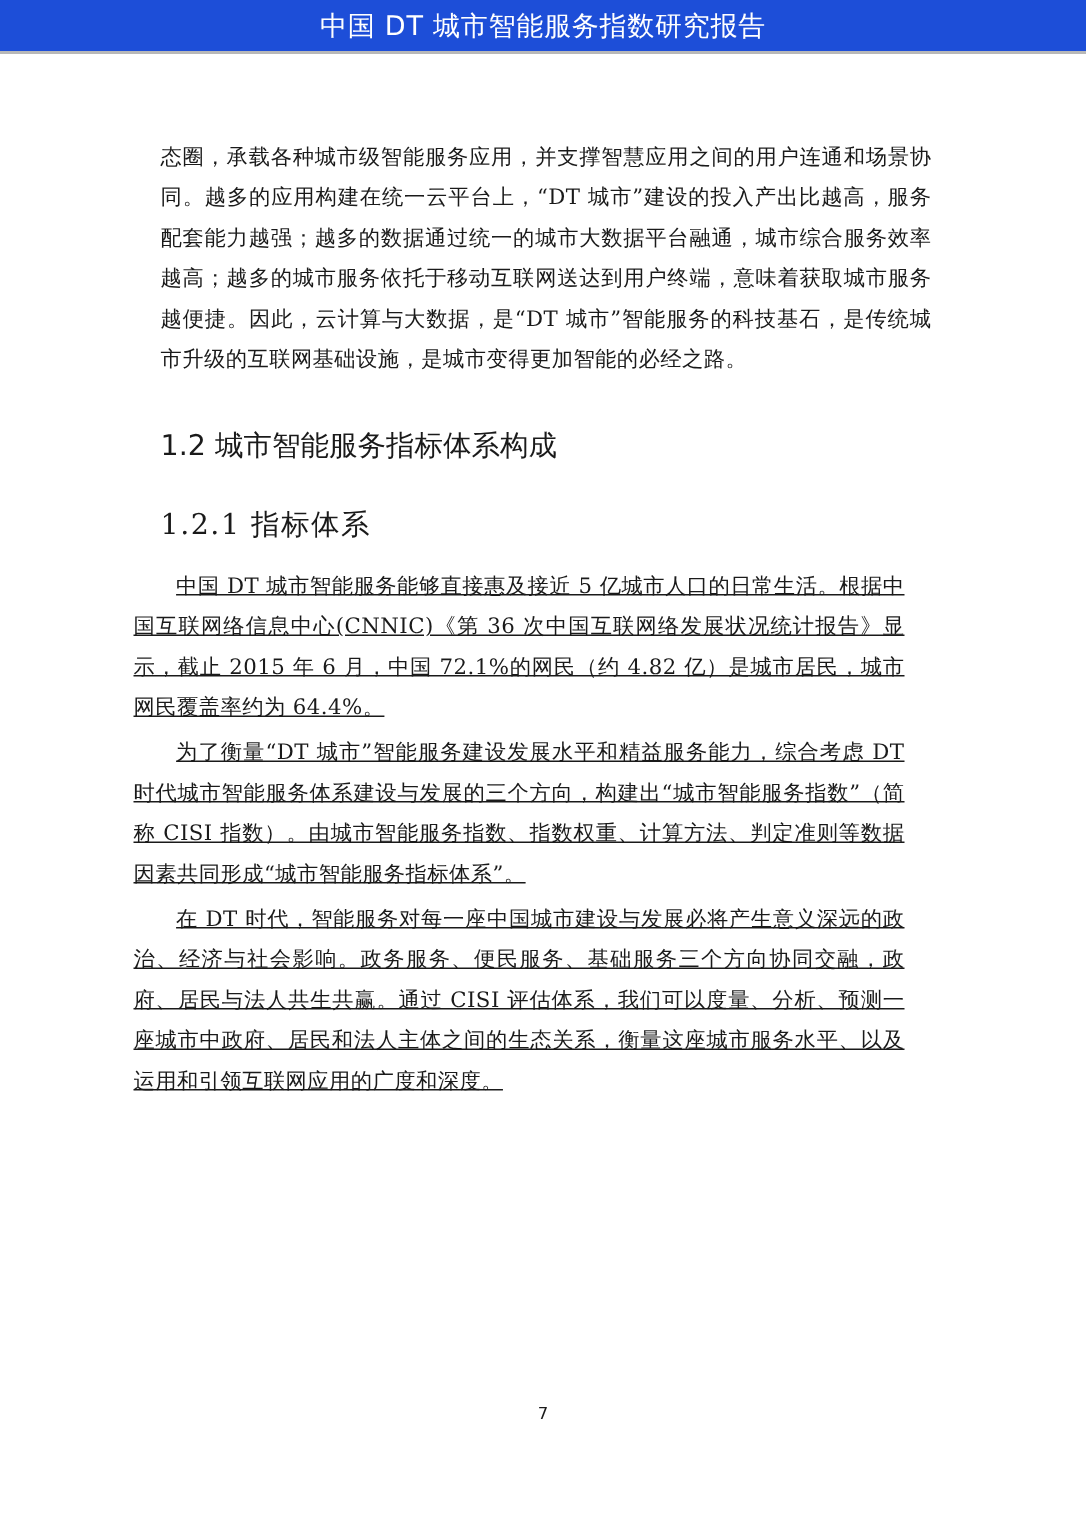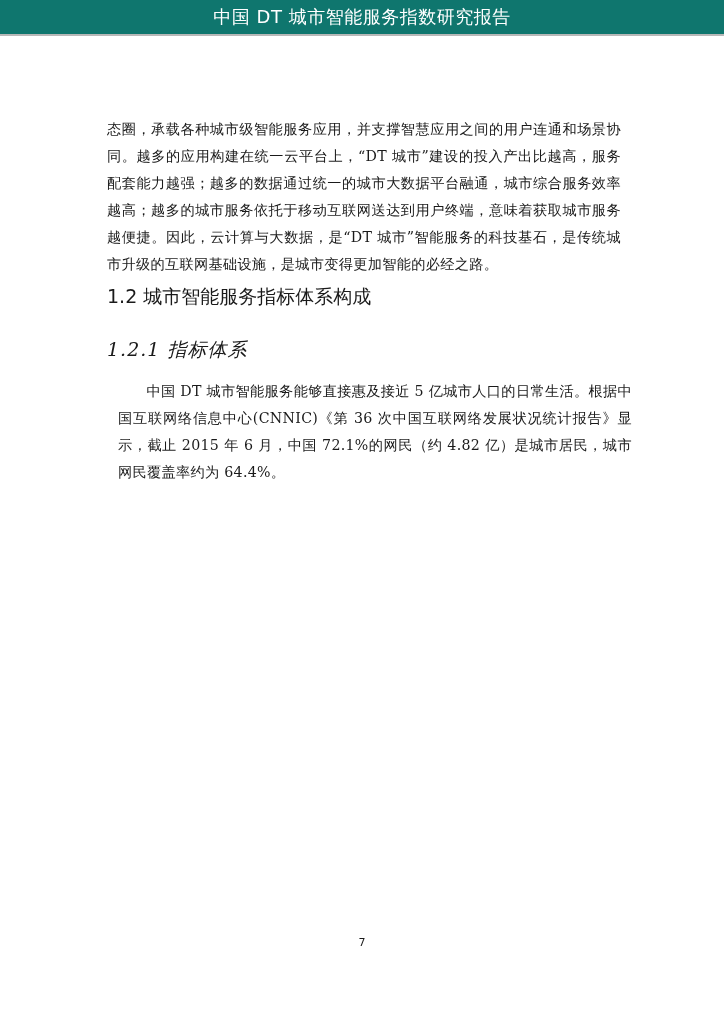--- a/index.html
+++ b/index.html
@@ -2,43 +2,42 @@
 <html><head>
 <meta charset="utf-8">
 <style>
   html, body { margin: 0; padding: 0; }
   body {
     width: 724px; height: 1024px; background: #ffffff; position: relative; overflow: hidden;
     font-family: "DejaVu Serif", "Liberation Serif", serif; color: #1a1a1a;
   }
   .header-band {
     position: absolute; left: 0; top: 0; width: 724px; height: 34px;
-    background: #0f766e; border-bottom: 2px solid #b8b8b8;
+    background: #1d4ed8; border-bottom: 2px solid #b8b8b8;
     display: flex; align-items: center; justify-content: center;
   }
   .header-title {
     color: #ffffff; font-family: "DejaVu Sans", "Liberation Sans", sans-serif;
     font-size: 18px; letter-spacing: 0.5px; font-weight: normal;
   }
-  .content { position: absolute; left: 107px; top: 92px; width: 514px; margin-top: 24px; }
+  .content { position: absolute; left: 107px; top: 92px; width: 514px; }
   .para {
     font-size: 14.2px; line-height: 27px; margin: 0; text-align: justify;
     text-justify: inter-character; letter-spacing: 0.3px;
   }
   .para.indent { text-indent: 2em; margin-top: 3px; }
   .h2 {
     font-family: "DejaVu Sans", "Liberation Sans", sans-serif;
     font-size: 19px; font-weight: normal; margin: 0; position: absolute; left: 107px; top: 284px;
   }
   .h3 {
     font-size: 19px; font-weight: normal; margin: 0; position: absolute; left: 107px; top: 337px;
     letter-spacing: 1px;
-    font-style: italic;
   }
-  .section-body { position: absolute; left: 118px; top: 375px; width: 514px; }
+  .section-body { position: absolute; left: 89px; top: 375px; width: 514px; text-decoration: underline; }
   .page-number {
     position: absolute; left: 0; width: 724px; top: 936px; text-align: center;
     font-size: 11px; font-family: "DejaVu Sans", "Liberation Sans", sans-serif;
   }
 </style>
 </head>
 <body>
 
 <div class="header-band">
   <span class="header-title">中国 DT 城市智能服务指数研究报告</span>
@@ -46,15 +45,17 @@
 
 <div class="content">
   <p class="para">态圈，承载各种城市级智能服务应用，并支撑智慧应用之间的用户连通和场景协同。越多的应用构建在统一云平台上，“DT 城市”建设的投入产出比越高，服务配套能力越强；越多的数据通过统一的城市大数据平台融通，城市综合服务效率越高；越多的城市服务依托于移动互联网送达到用户终端，意味着获取城市服务越便捷。因此，云计算与大数据，是“DT 城市”智能服务的科技基石，是传统城市升级的互联网基础设施，是城市变得更加智能的必经之路。</p>
 </div>
 
 <h2 class="h2">1.2 城市智能服务指标体系构成</h2>
 <h3 class="h3">1.2.1 指标体系</h3>
 
 <div class="section-body">
   <p class="para indent">中国 DT 城市智能服务能够直接惠及接近 5 亿城市人口的日常生活。根据中国互联网络信息中心(CNNIC)《第 36 次中国互联网络发展状况统计报告》显示，截止 2015 年 6 月，中国 72.1%的网民（约 4.82 亿）是城市居民，城市网民覆盖率约为 64.4%。</p>
+  <p class="para indent">为了衡量“DT 城市”智能服务建设发展水平和精益服务能力，综合考虑 DT 时代城市智能服务体系建设与发展的三个方向，构建出“城市智能服务指数”（简称 CISI 指数）。由城市智能服务指数、指数权重、计算方法、判定准则等数据因素共同形成“城市智能服务指标体系”。</p>
+  <p class="para indent">在 DT 时代，智能服务对每一座中国城市建设与发展必将产生意义深远的政治、经济与社会影响。政务服务、便民服务、基础服务三个方向协同交融，政府、居民与法人共生共赢。通过 CISI 评估体系，我们可以度量、分析、预测一座城市中政府、居民和法人主体之间的生态关系，衡量这座城市服务水平、以及运用和引领互联网应用的广度和深度。</p>
 </div>
 
 <div class="page-number">7</div>
 
 </body></html>

